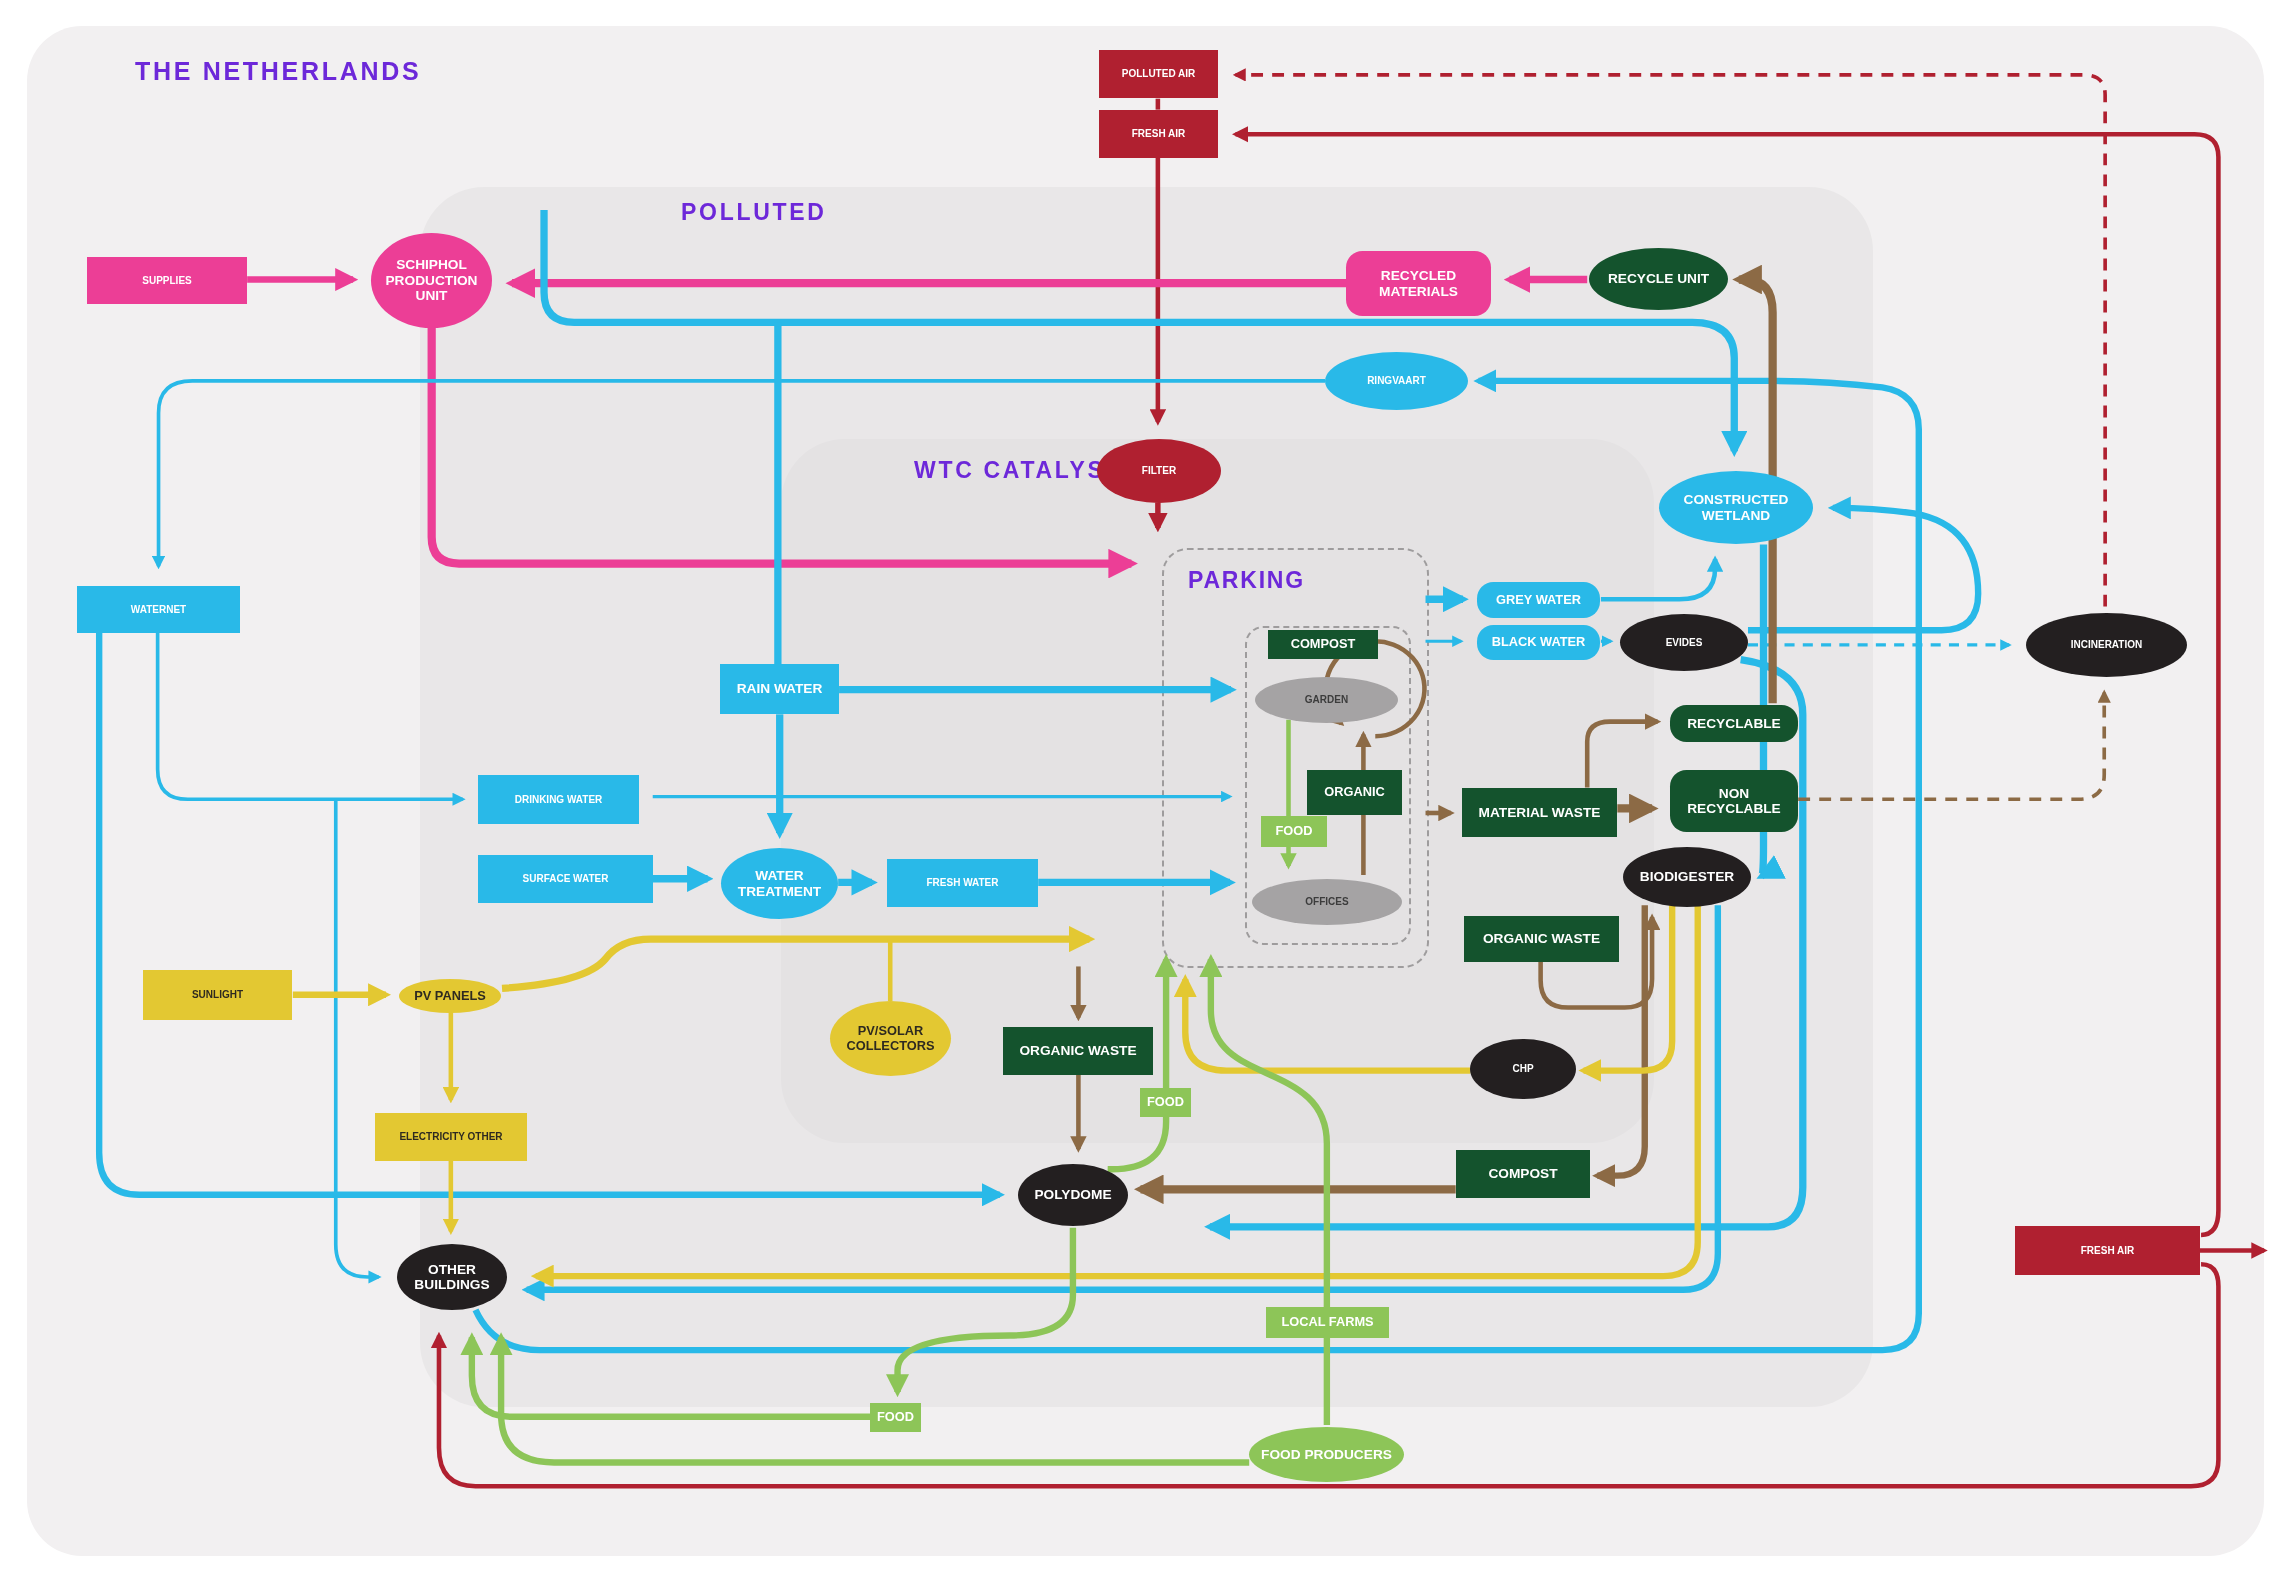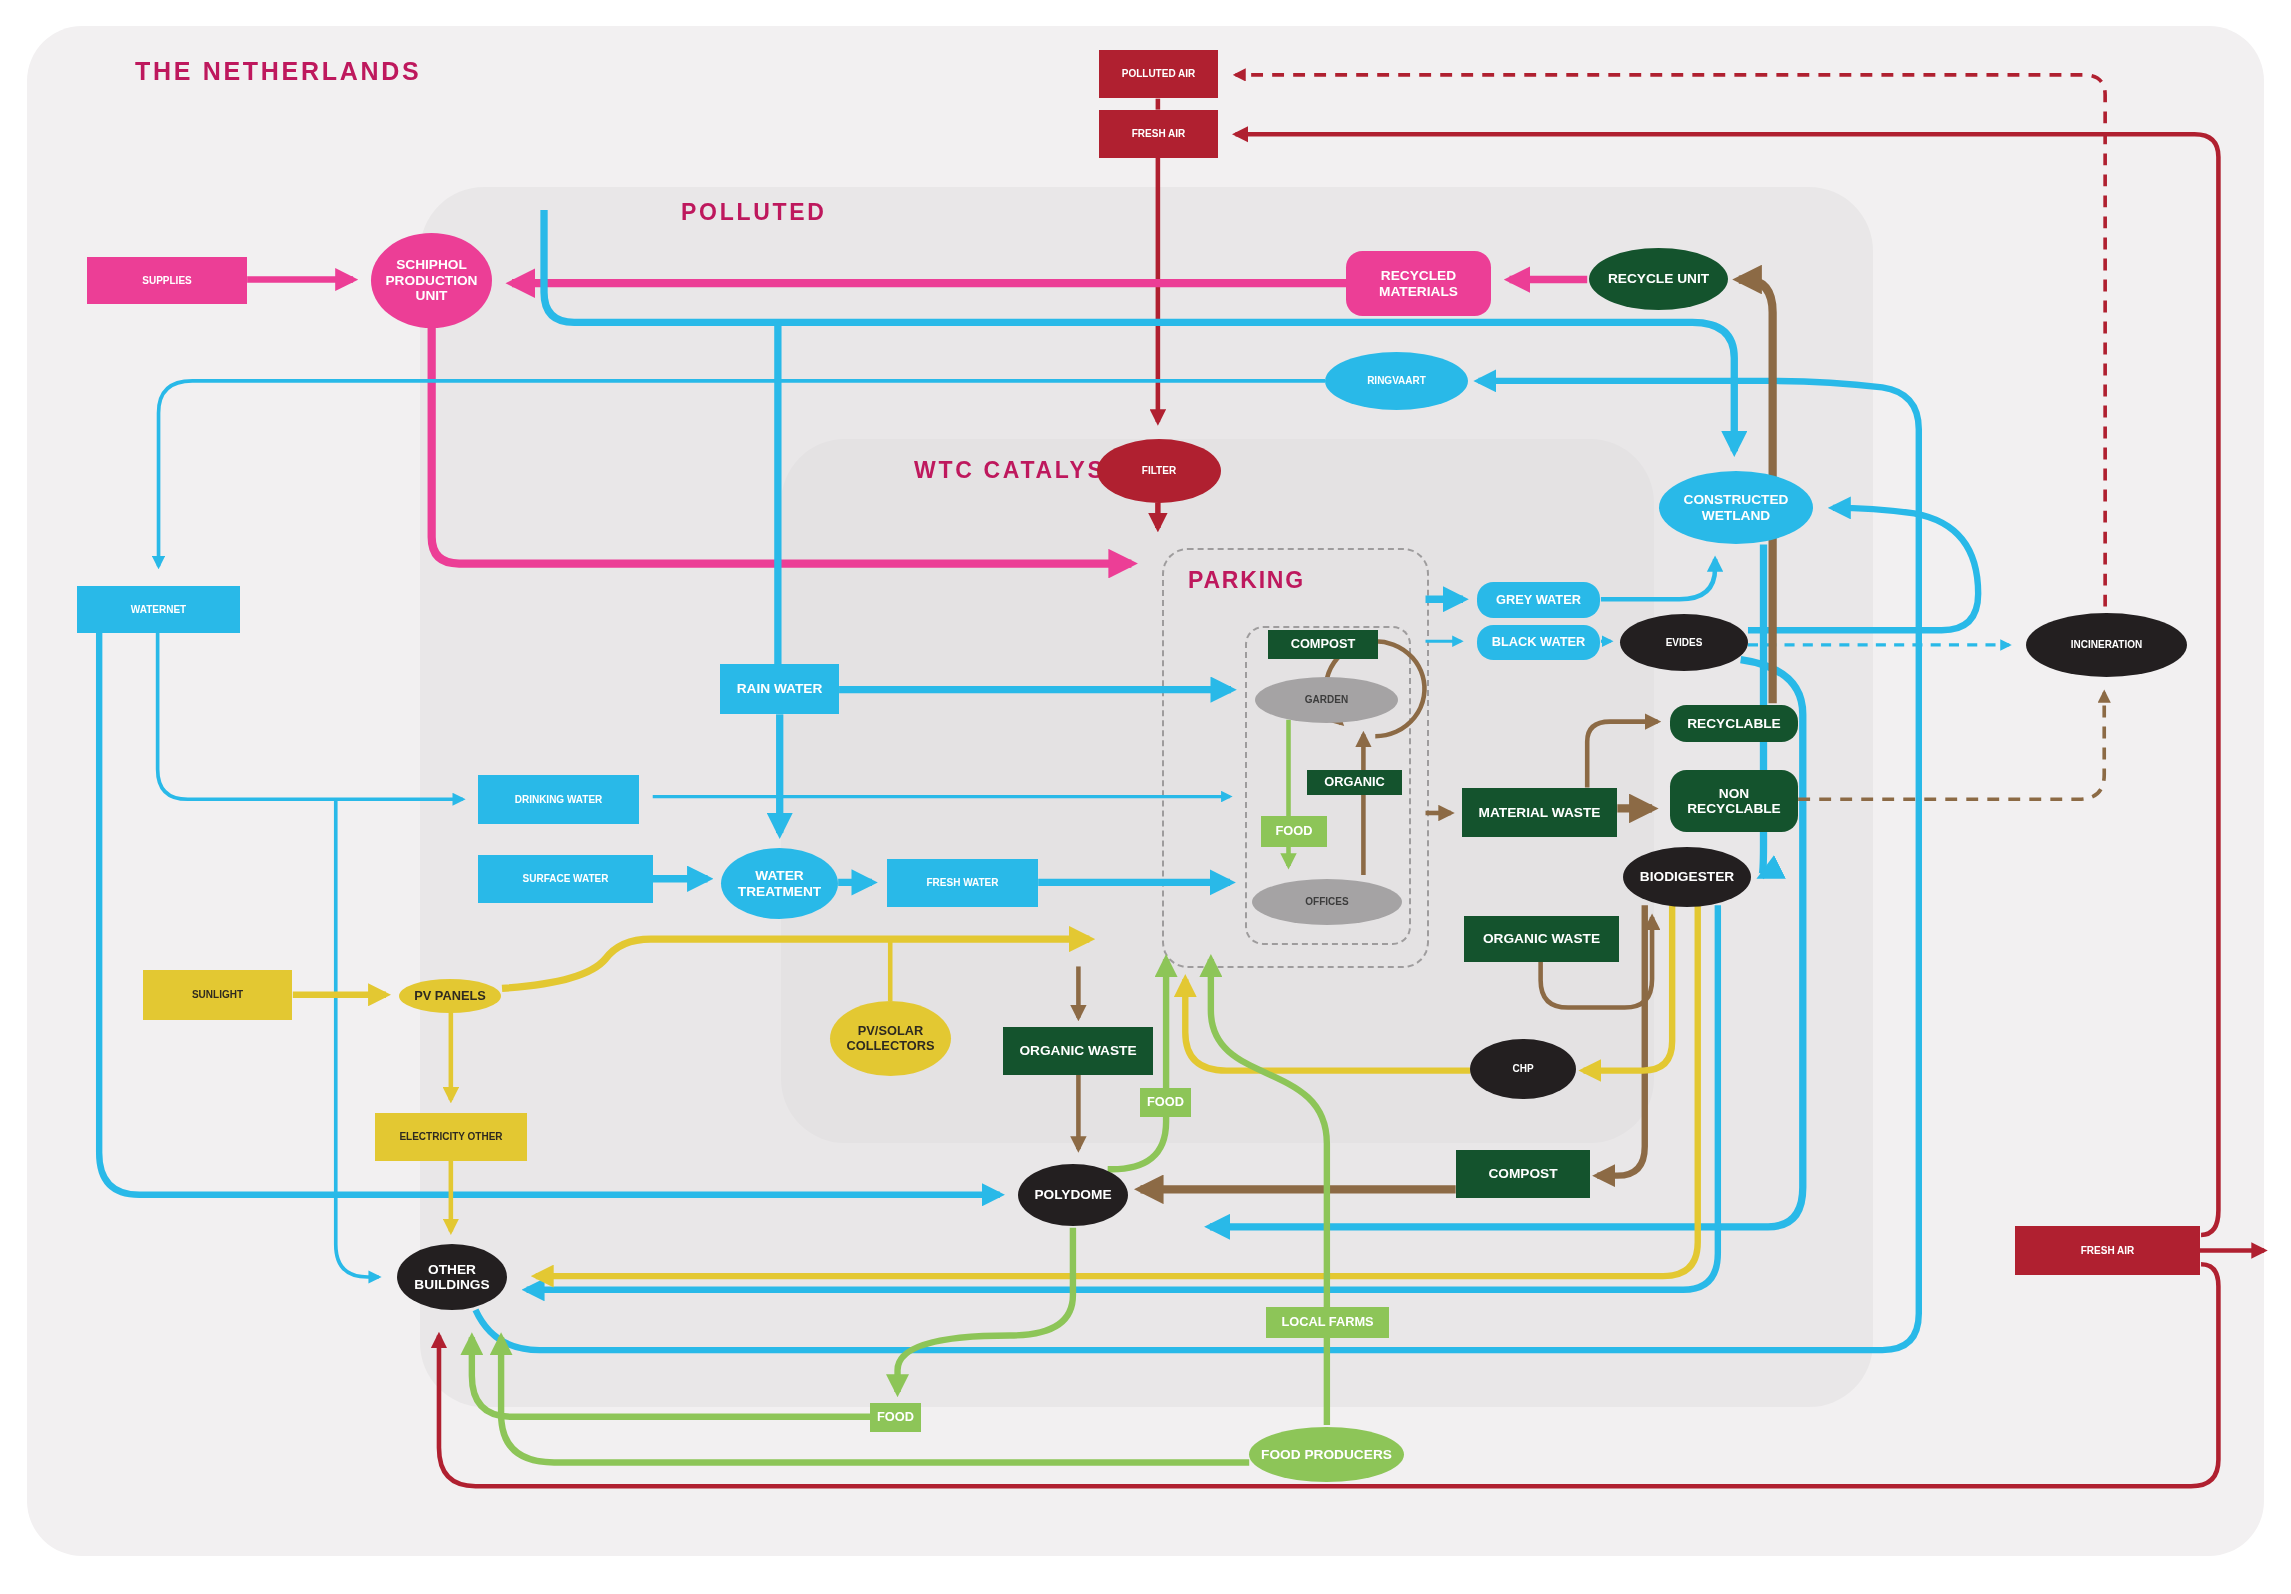--- a/index.html
+++ b/index.html
@@ -5,21 +5,21 @@
   html,body{margin:0;padding:0;background:#ffffff;}
   #canvas{position:relative;width:2292px;height:1594px;background:#ffffff;overflow:hidden;
           font-family:"Liberation Sans",sans-serif;}
   .bg{position:absolute;}
   #bg-nl{left:27.4px;top:25.6px;width:2237px;height:1530px;border-radius:55px;background:#F2F0F1;}
   #bg-sch{left:420px;top:187px;width:1453px;height:1220px;border-radius:64px;background:#E9E7E8;}
   #bg-wtc{left:781px;top:439px;width:873px;height:704px;border-radius:64px;background:#E4E2E3;}
   #bg-parking{left:1162px;top:548px;width:263px;height:416px;border-radius:25.6px;border:2.7px dashed #9E9C9D;}
   #bg-inner{left:1245px;top:626px;width:162px;height:315px;border-radius:18.3px;border:2.7px dashed #9E9C9D;}
   svg#flows{position:absolute;left:0;top:0;z-index:2;}
-  .rlabel{position:absolute;z-index:3;font-weight:bold;color:#be185d;letter-spacing:2.7px;font-size:25px;}
+  .rlabel{position:absolute;z-index:3;font-weight:bold;color:#6d28d9;letter-spacing:2.7px;font-size:25px;}
   #l-nl{left:135px;top:57px;}
   #l-sch{left:681px;top:199px;font-size:23px;}
   #l-wtc{left:914px;top:457px;font-size:23px;}
   #l-parking{left:1188px;top:567px;font-size:23px;letter-spacing:1.8px;}
   .node{position:absolute;z-index:4;display:flex;align-items:center;justify-content:center;
         text-align:center;font-weight:bold;color:#fff;font-size:10px;line-height:1.12;
         box-sizing:border-box;padding:1.8px 5.5px;}
   .ell{border-radius:50%;}
   .rbox{border-radius:16.4px;}
   .red{background:#B02030;}
@@ -35,21 +35,21 @@
   
   #n-polluted-air{left:1099px;top:50px;width:119px;height:48px;}
   #n-fresh-air-top{left:1099px;top:110px;width:119px;height:48px;}
   #n-filter{left:1097px;top:439px;width:124px;height:64px;}
   #n-fresh-air-bottom{left:2015px;top:1226px;width:185px;height:49px;}
   #n-supplies{left:87px;top:257px;width:160px;height:47px;}
   #n-spu{left:371px;top:233px;width:121px;height:95px;}
   #n-recycled-materials{left:1346px;top:251px;width:145px;height:65px;}
   #n-recycle-unit{left:1589px;top:248px;width:139px;height:62px;}
   #n-compost-top{left:1268px;top:630px;width:110px;height:29px;}
-  #n-organic{left:1307px;top:770px;width:95px;height:25px;}
+  #n-organic{left:1307px;top:770px;width:95px;height:45px;}
   #n-material-waste{left:1462px;top:788px;width:155px;height:49px;}
   #n-recyclable{left:1670px;top:705px;width:128px;height:37px;}
   #n-non-recyclable{left:1670px;top:770px;width:128px;height:62px;}
   #n-organic-waste-right{left:1464px;top:916px;width:155px;height:46px;}
   #n-organic-waste-center{left:1003px;top:1027px;width:150px;height:48px;}
   #n-compost-right{left:1456px;top:1150px;width:134px;height:48px;}
   #n-ringvaart{left:1325px;top:352px;width:143px;height:58px;}
   #n-constructed-wetland{left:1659px;top:471px;width:154px;height:73px;}
   #n-waternet{left:77px;top:586px;width:163px;height:47px;}
   #n-grey-water{left:1477px;top:582px;width:123px;height:36px;}

